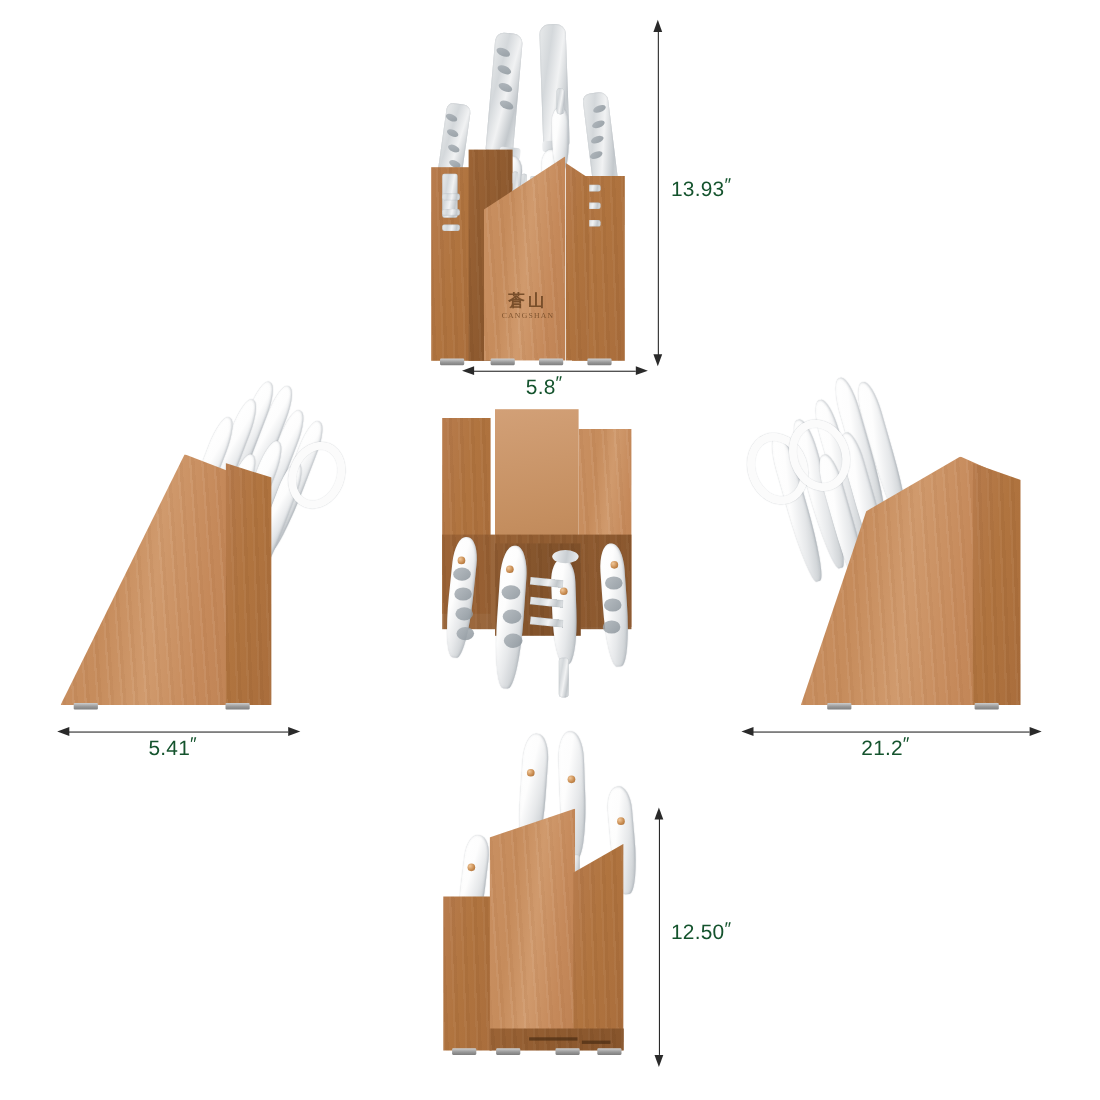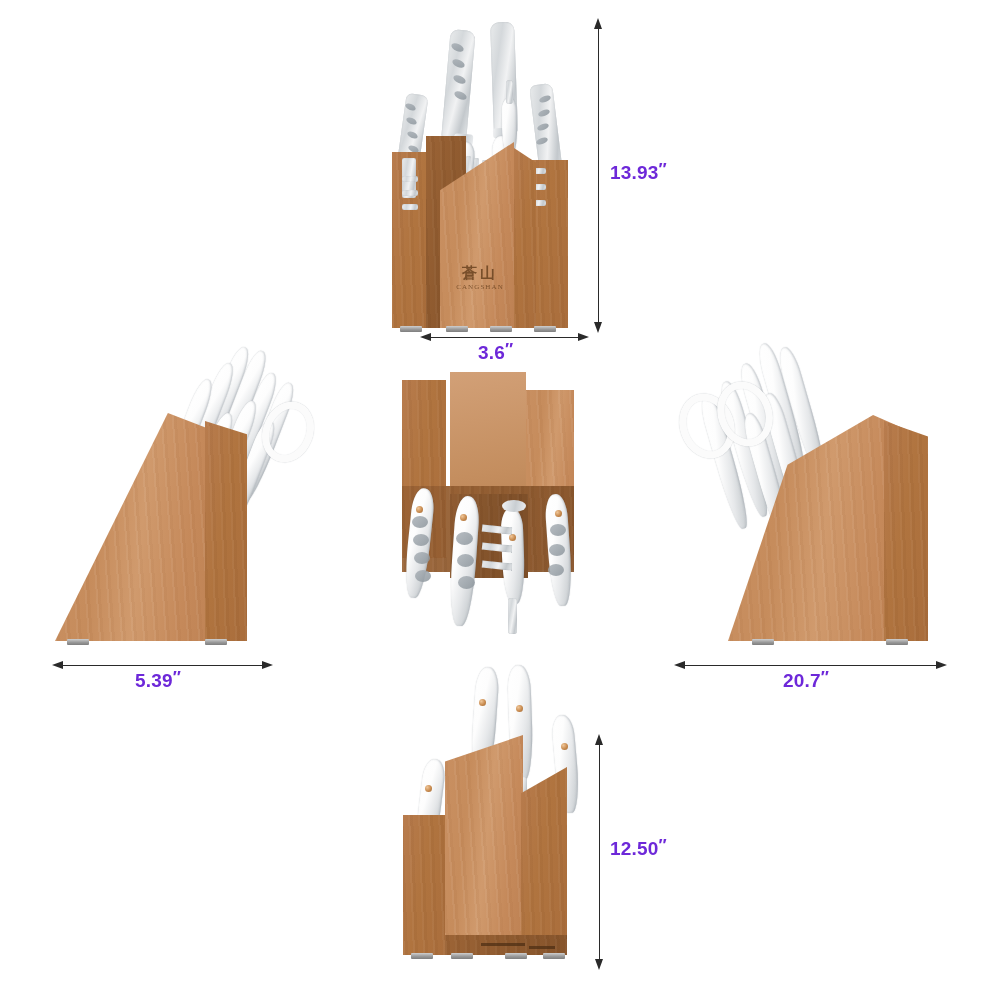--- a/index.html
+++ b/index.html
@@ -3,21 +3,21 @@
 <meta charset="utf-8">
 <style>
   html,body{margin:0;padding:0;background:#ffffff;}
   body{width:1000px;height:1000px;position:relative;overflow:hidden;
        font-family:"Liberation Sans",sans-serif;color:#1a1a1a;}
 
   .stage{position:absolute;inset:0;}
   .view{position:absolute;}
 
   
-  .dim-label{position:absolute;font-size:19px;color:#6d28d9;white-space:nowrap;letter-spacing:.2px;font-weight:bold;}
+  .dim-label{position:absolute;font-size:19px;color:#14532d;white-space:nowrap;letter-spacing:.2px;}
   .dim-label .pr{font-size:17px;position:relative;top:-4px;}
   .dim-line-h{position:absolute;height:1px;background:#2a2a2a;}
   .dim-line-v{position:absolute;width:1px;background:#2a2a2a;}
   .arrow{position:absolute;width:0;height:0;}
   .ar-l{border-top:4px solid transparent;border-bottom:4px solid transparent;border-right:11px solid #2a2a2a;}
   .ar-r{border-top:4px solid transparent;border-bottom:4px solid transparent;border-left:11px solid #2a2a2a;}
   .ar-u{border-left:4px solid transparent;border-right:4px solid transparent;border-bottom:11px solid #2a2a2a;}
   .ar-d{border-left:4px solid transparent;border-right:4px solid transparent;border-top:11px solid #2a2a2a;}
 
   
@@ -159,21 +159,21 @@
     <div class="dim-label" style="left:610px;top:162px;">
       <span>13.93</span><span class="pr">″</span>
     </div>
   </div>
 
   <div>
     <div class="arrow ar-l" style="left:420px;top:333px;"></div>
     <div class="dim-line-h" style="left:430px;top:337px;width:148px;"></div>
     <div class="arrow ar-r" style="left:578px;top:333px;"></div>
     <div class="dim-label" style="left:478px;top:342px;">
-      <span>3.6</span><span class="pr">″</span>
+      <span>5.8</span><span class="pr">″</span>
     </div>
   </div>
 
   <div class="view" style="left:45px;top:335px;width:250px;height:325px;">
 
     <div>
       <div class="handle" style="left:168px;top:8px;width:17px;height:132px;transform:rotate(21deg);"></div>
       <div class="handle" style="left:186px;top:12px;width:17px;height:128px;transform:rotate(21deg);"></div>
       <div class="handle" style="left:152px;top:24px;width:17px;height:136px;transform:rotate(21deg);"></div>
       <div class="handle" style="left:130px;top:40px;width:17px;height:140px;transform:rotate(21deg);"></div>
@@ -192,21 +192,21 @@
 
     <div class="foot" style="left:22px;top:304px;width:22px;"></div>
     <div class="foot" style="left:160px;top:304px;width:22px;"></div>
   </div>
 
   <div>
     <div class="arrow ar-l" style="left:52px;top:661px;"></div>
     <div class="dim-line-h" style="left:62px;top:665px;width:200px;"></div>
     <div class="arrow ar-r" style="left:262px;top:661px;"></div>
     <div class="dim-label" style="left:135px;top:670px;">
-      <span>5.39</span><span class="pr">″</span>
+      <span>5.41</span><span class="pr">″</span>
     </div>
   </div>
 
   <div class="view" style="left:398px;top:368px;width:200px;height:282px;">
 
     <div class="wood w-side" style="left:4px;top:12px;width:44px;height:178px;"></div>
     <div class="wood w-top" style="left:52px;top:4px;width:76px;height:166px;"></div>
     <div class="wood w-face" style="left:128px;top:22px;width:48px;height:180px;"></div>
     <div class="wood w-dark" style="left:4px;top:118px;width:172px;height:86px;opacity:.95;"></div>
     <div class="wood w-dark" style="left:52px;top:126px;width:78px;height:84px;filter:brightness(.92);"></div>
@@ -266,21 +266,21 @@
 
     <div class="foot" style="left:82px;top:304px;width:22px;"></div>
     <div class="foot" style="left:216px;top:304px;width:22px;"></div>
   </div>
 
   <div>
     <div class="arrow ar-l" style="left:674px;top:661px;"></div>
     <div class="dim-line-h" style="left:684px;top:665px;width:252px;"></div>
     <div class="arrow ar-r" style="left:936px;top:661px;"></div>
     <div class="dim-label" style="left:783px;top:670px;">
-      <span>20.7</span><span class="pr">″</span>
+      <span>21.2</span><span class="pr">″</span>
     </div>
   </div>
 
   <div class="view" style="left:395px;top:655px;width:220px;height:320px;">
 
     <div>
       <div class="handle" style="left:24px;top:104px;width:22px;height:94px;transform:rotate(7deg);"></div>
       <div class="rivet" style="left:30px;top:130px;"></div>
     </div>
     <div>

